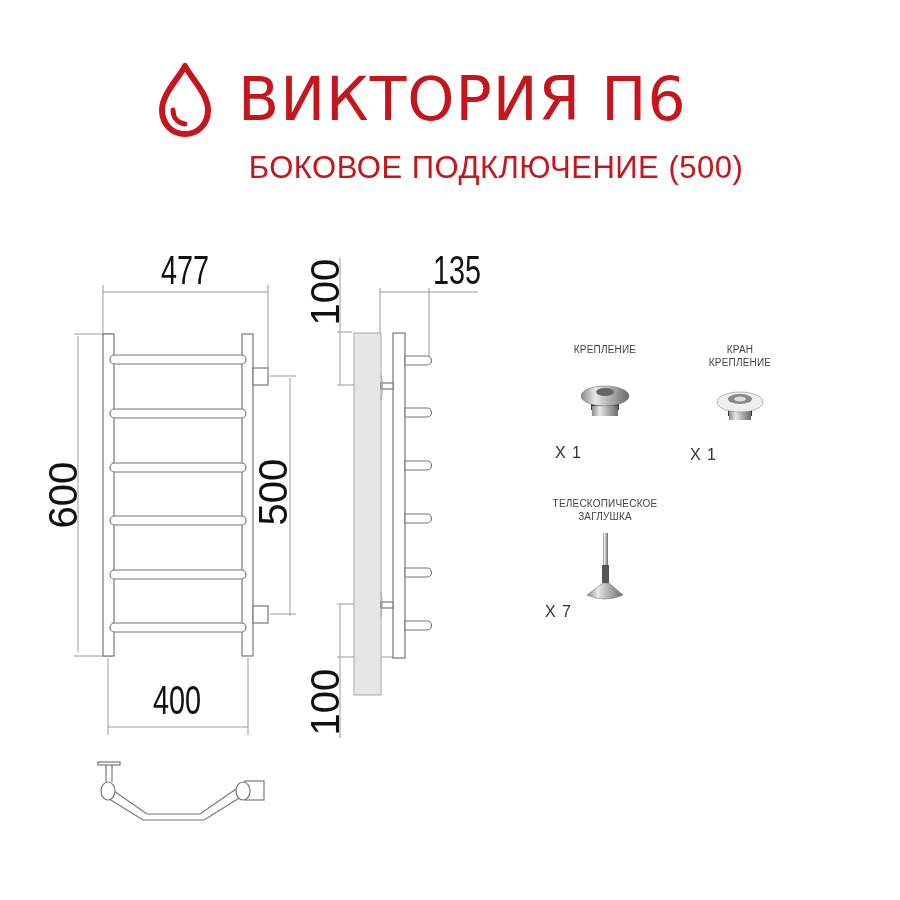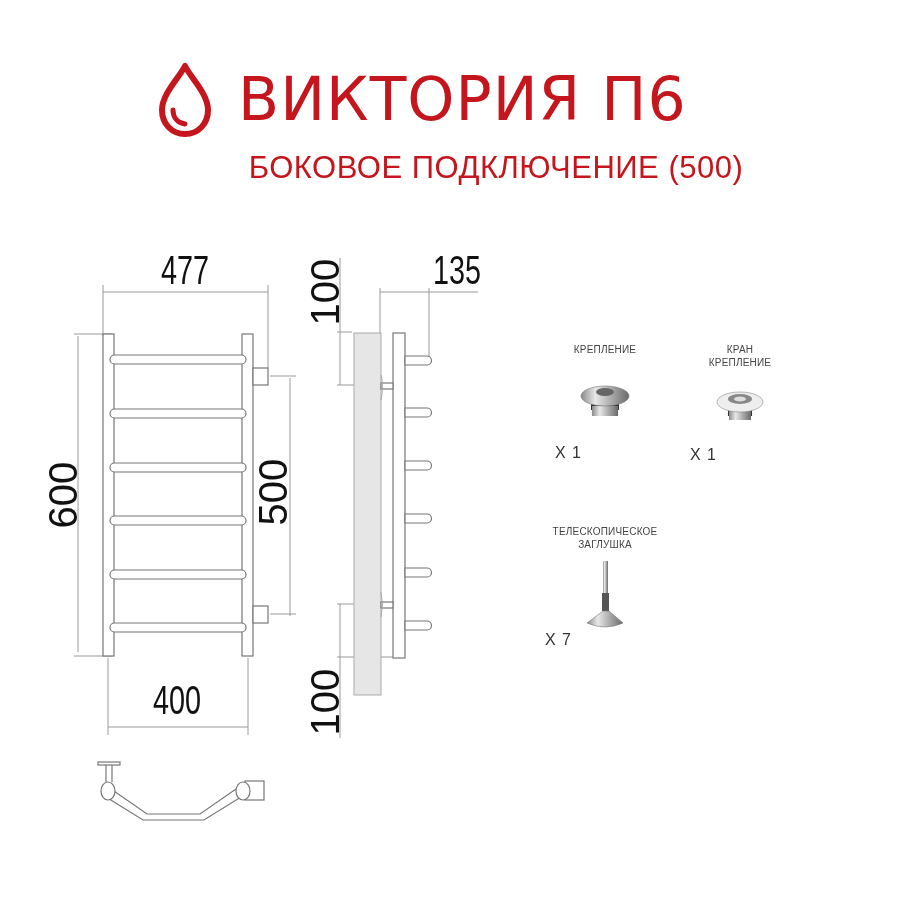--- a/index.html
+++ b/index.html
@@ -147,21 +147,21 @@
       <rect x="38" y="22" width="24" height="12" fill="#333"></rect>
       <rect x="39" y="28" width="22" height="10" fill="url(#metal)"></rect>
       <ellipse cx="50" cy="20" rx="23" ry="10" fill="#eee" stroke="#888" stroke-width="0.6"></ellipse>
       <ellipse cx="50" cy="17" rx="12" ry="5" fill="#888"></ellipse>
       <ellipse cx="50" cy="17" rx="6" ry="2.5" fill="#ddd"></ellipse>
     </svg>
   </div>
   <div class="acc-qty" style="margin-top:0px;">X 1</div>
 </div>
 
-<div class="abs" style="left:545px;top:497px;width:120px;margin-top:28px;">
+<div class="abs" style="left:545px;top:497px;width:120px;">
   <div class="acc-label">ТЕЛЕСКОПИЧЕСКОЕ</div>
   <div class="acc-label">ЗАГЛУШКА</div>
   <div style="position:relative;height:72px;margin-top:6px;">
     <svg width="120" height="72" viewBox="0 0 120 72">
       <rect x="58" y="4" width="5" height="34" fill="url(#metal)"></rect>
       <rect x="57" y="36" width="7" height="18" fill="#555"></rect>
       <path d="M42 66 L58 54 H64 L78 66 Q60 74 42 66 Z" fill="url(#metal)" stroke="#777" stroke-width="0.6"></path>
     </svg>
   </div>
   <div class="acc-qty" style="margin-top:2px;">X 7</div>

